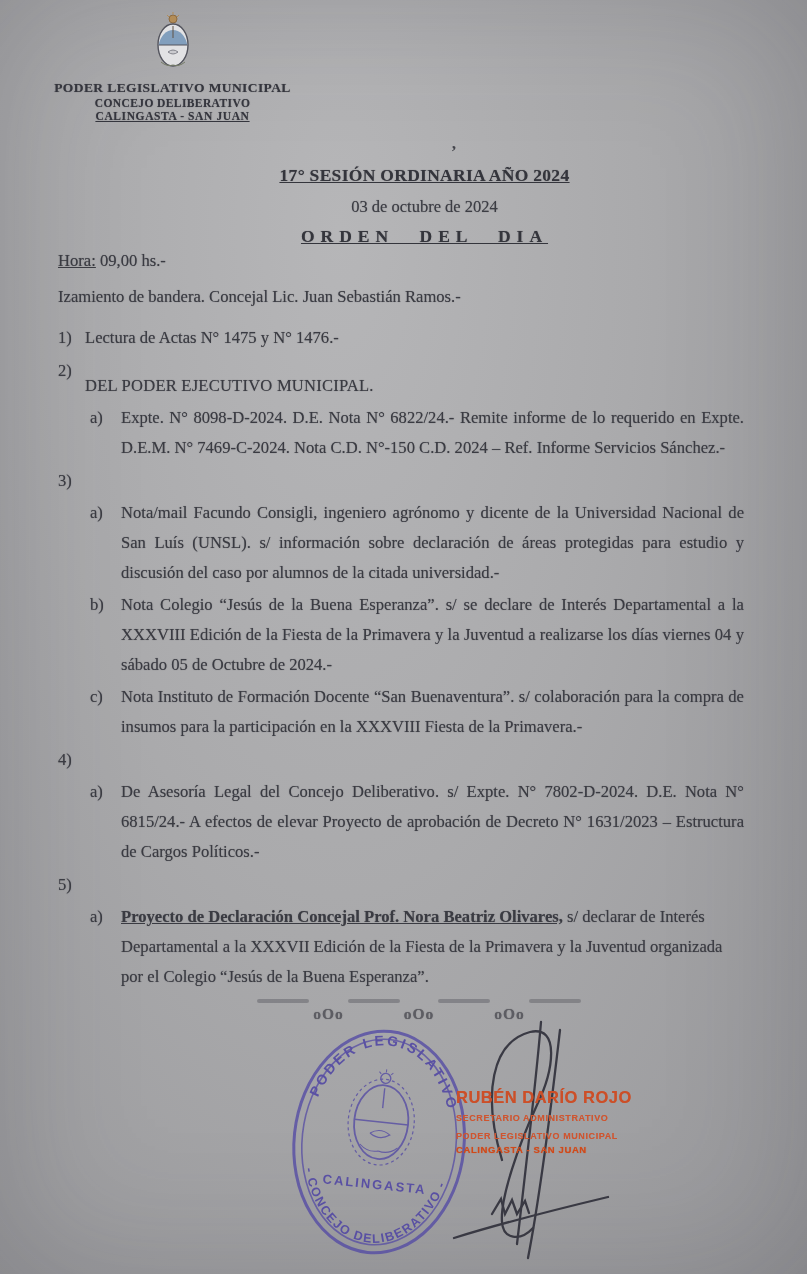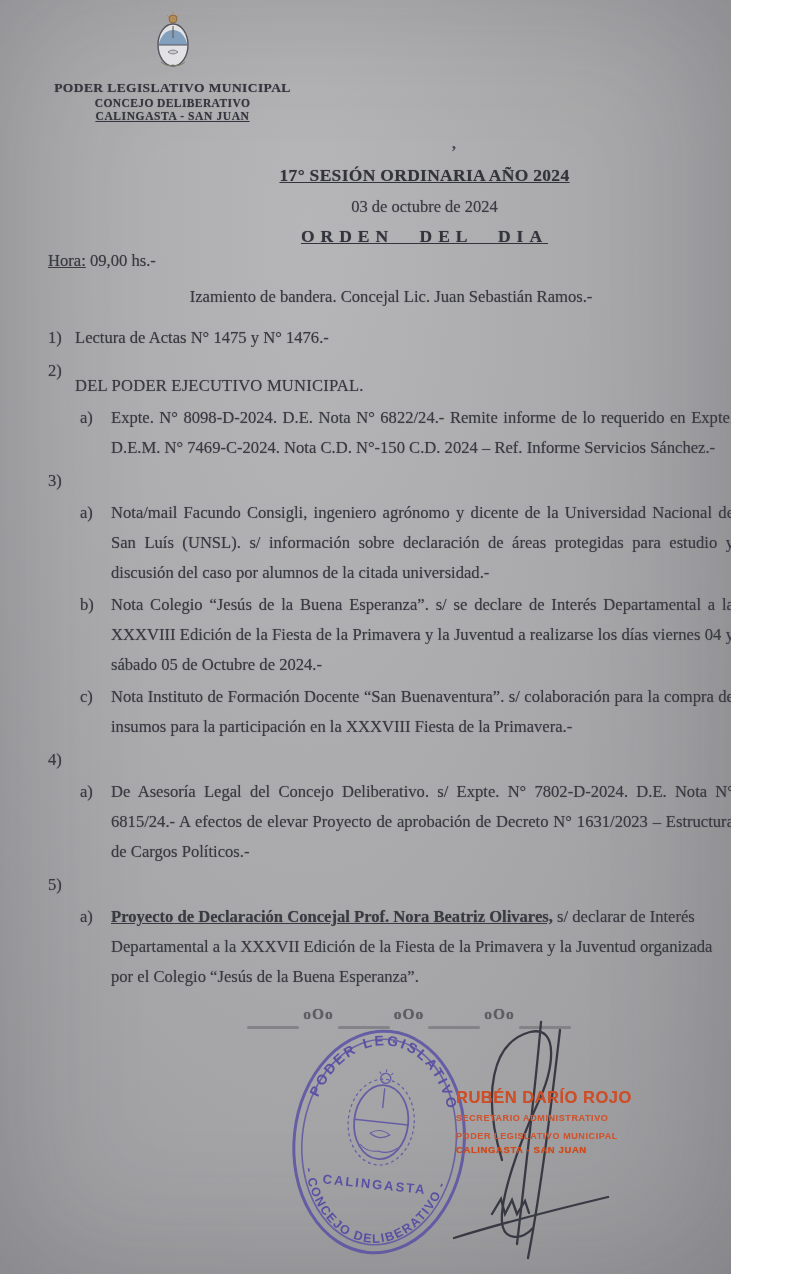--- a/index.html
+++ b/index.html
@@ -1,18 +1,18 @@
 <!DOCTYPE html>
 <html><head>
 <meta charset="utf-8">
 <style>
   html,body{margin:0;padding:0;}
   .page{
     position:relative;
-    width:731px;height:1274px;
+    width:807px;height:1274px;
     background: radial-gradient(ellipse at 42% 18%, #b6b6b8 0%, #aaaaac 45%, #97979a 100%);
     box-shadow: inset 0 0 140px rgba(55,55,65,.22);
     overflow:hidden;
     font-family:"Liberation Serif", serif;
     color:#3a3b42;
   }
   .blurtxt{ text-shadow:0 0 1px rgba(52,52,60,.55); }
 
   
   .letterhead{position:absolute;left:40px;top:12px;width:265px;text-align:center;}
@@ -23,35 +23,35 @@
 
   .stray{position:absolute;left:451px;top:142px;font-size:17px;font-weight:bold;color:#44454c;}
 
   
   .titleblock{position:absolute;left:0;top:165px;width:807px;text-align:center;transform:translateX(21px);}
   .t-session{font-size:17.5px;font-weight:bold;text-decoration:underline;letter-spacing:.3px;color:#34353c;}
   .t-date{font-size:16.5px;margin-top:11px;color:#3c3d44;}
   .t-orden{font-size:17.5px;font-weight:bold;text-decoration:underline;letter-spacing:6px;word-spacing:15px;margin-top:9px;color:#34353c;}
 
   
-  .content{position:absolute;left:48px;top:246px;width:686px;font-size:16.6px;line-height:30px;color:#3a3b42;}
+  .content{position:absolute;left:58px;top:246px;width:686px;font-size:16.6px;line-height:30px;color:#3a3b42;}
   .hora .u{text-decoration:underline;}
-  .izamiento{margin-top:6px;text-align:center;}
+  .izamiento{margin-top:6px;}
   .agRow{display:flex;margin-top:3px;}
   .agRow .num{flex:0 0 27px;}
   .agRow .hd{letter-spacing:.2px;margin-top:15px;}
   .agRow.first{margin-top:11px;}
   .subItem{display:flex;margin-top:2px;}
   .subItem .letter{flex:0 0 31px;padding-left:32px;box-sizing:content-box;}
   .subItem p{margin:0;flex:1;}
   .just{text-align:justify;text-align-last:left;}
   .lead-u{text-decoration:underline;font-weight:bold;}
 
   
-  .separator{display:flex;justify-content:center;align-items:flex-end;margin-top:7px;transform:translateX(18px);color:#6e6e73;}
+  .separator{display:flex;justify-content:center;align-items:flex-start;margin-top:7px;transform:translateX(18px);color:#6e6e73;}
   .sep-dash{display:inline-block;width:52px;height:3.5px;background:#7a7a7f;border-radius:2px;margin:0 2px;opacity:.8;}
   .sep-ooo{font-size:15.5px;font-weight:bold;letter-spacing:1px;color:#5d5d63;padding:0 2px;}
 
   
   .stamp{position:absolute;left:268px;top:1012px;width:222px;height:262px;transform:rotate(6deg);opacity:.92;}
   .stamp text{font-family:"Liberation Sans",sans-serif;fill:#544aa4;}
   .ringtext{font-size:14px;font-weight:bold;letter-spacing:2.5px;}
   .ringtext2{font-size:12.5px;font-weight:bold;letter-spacing:1.5px;}
   .centertext{font-size:13px;font-weight:bold;letter-spacing:2px;}
 

